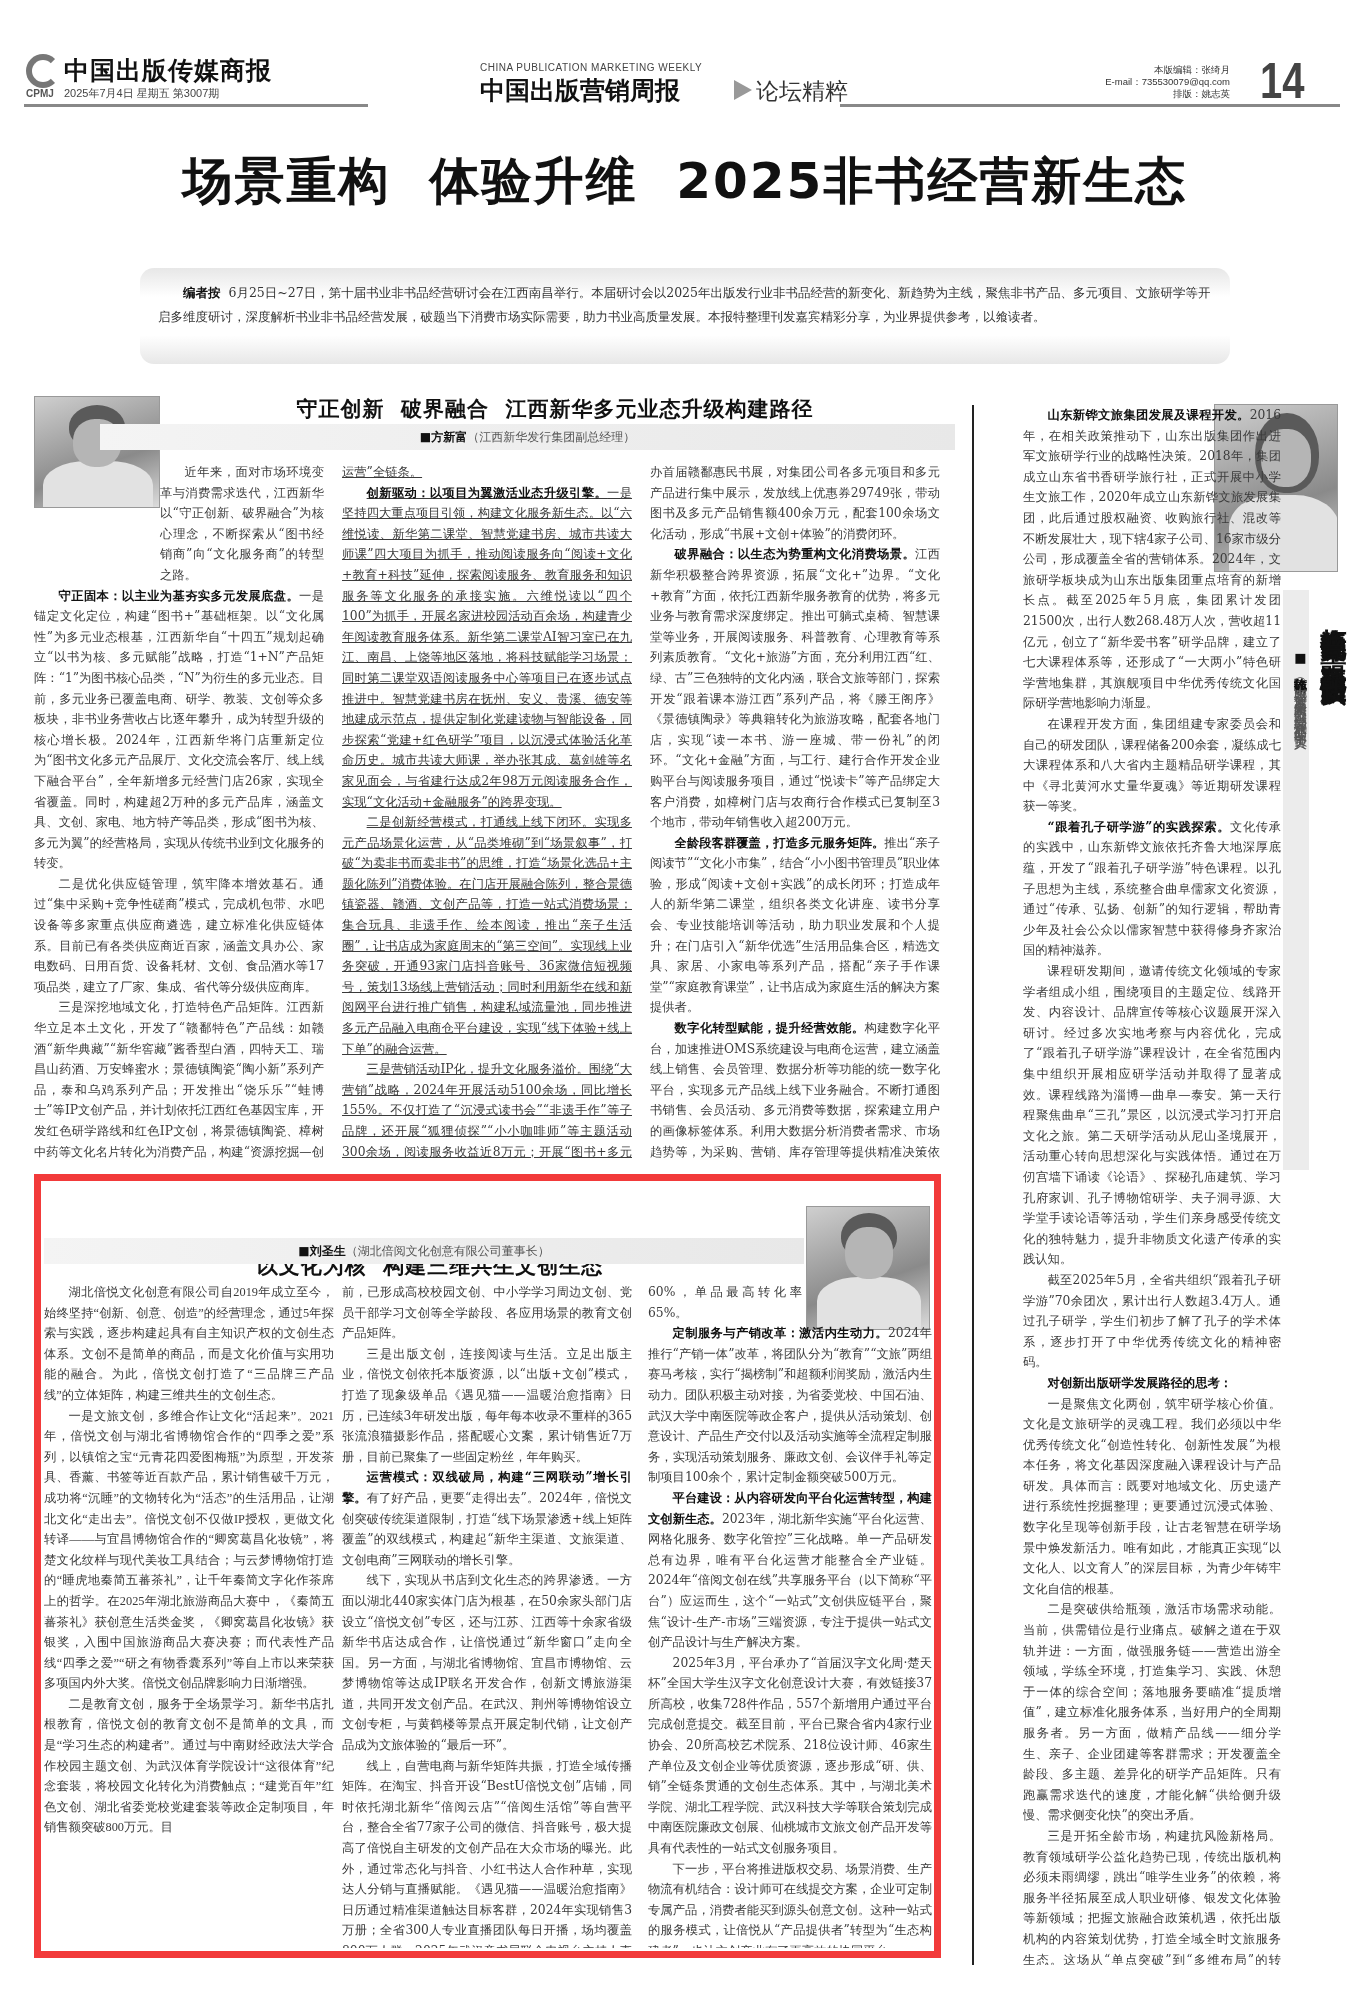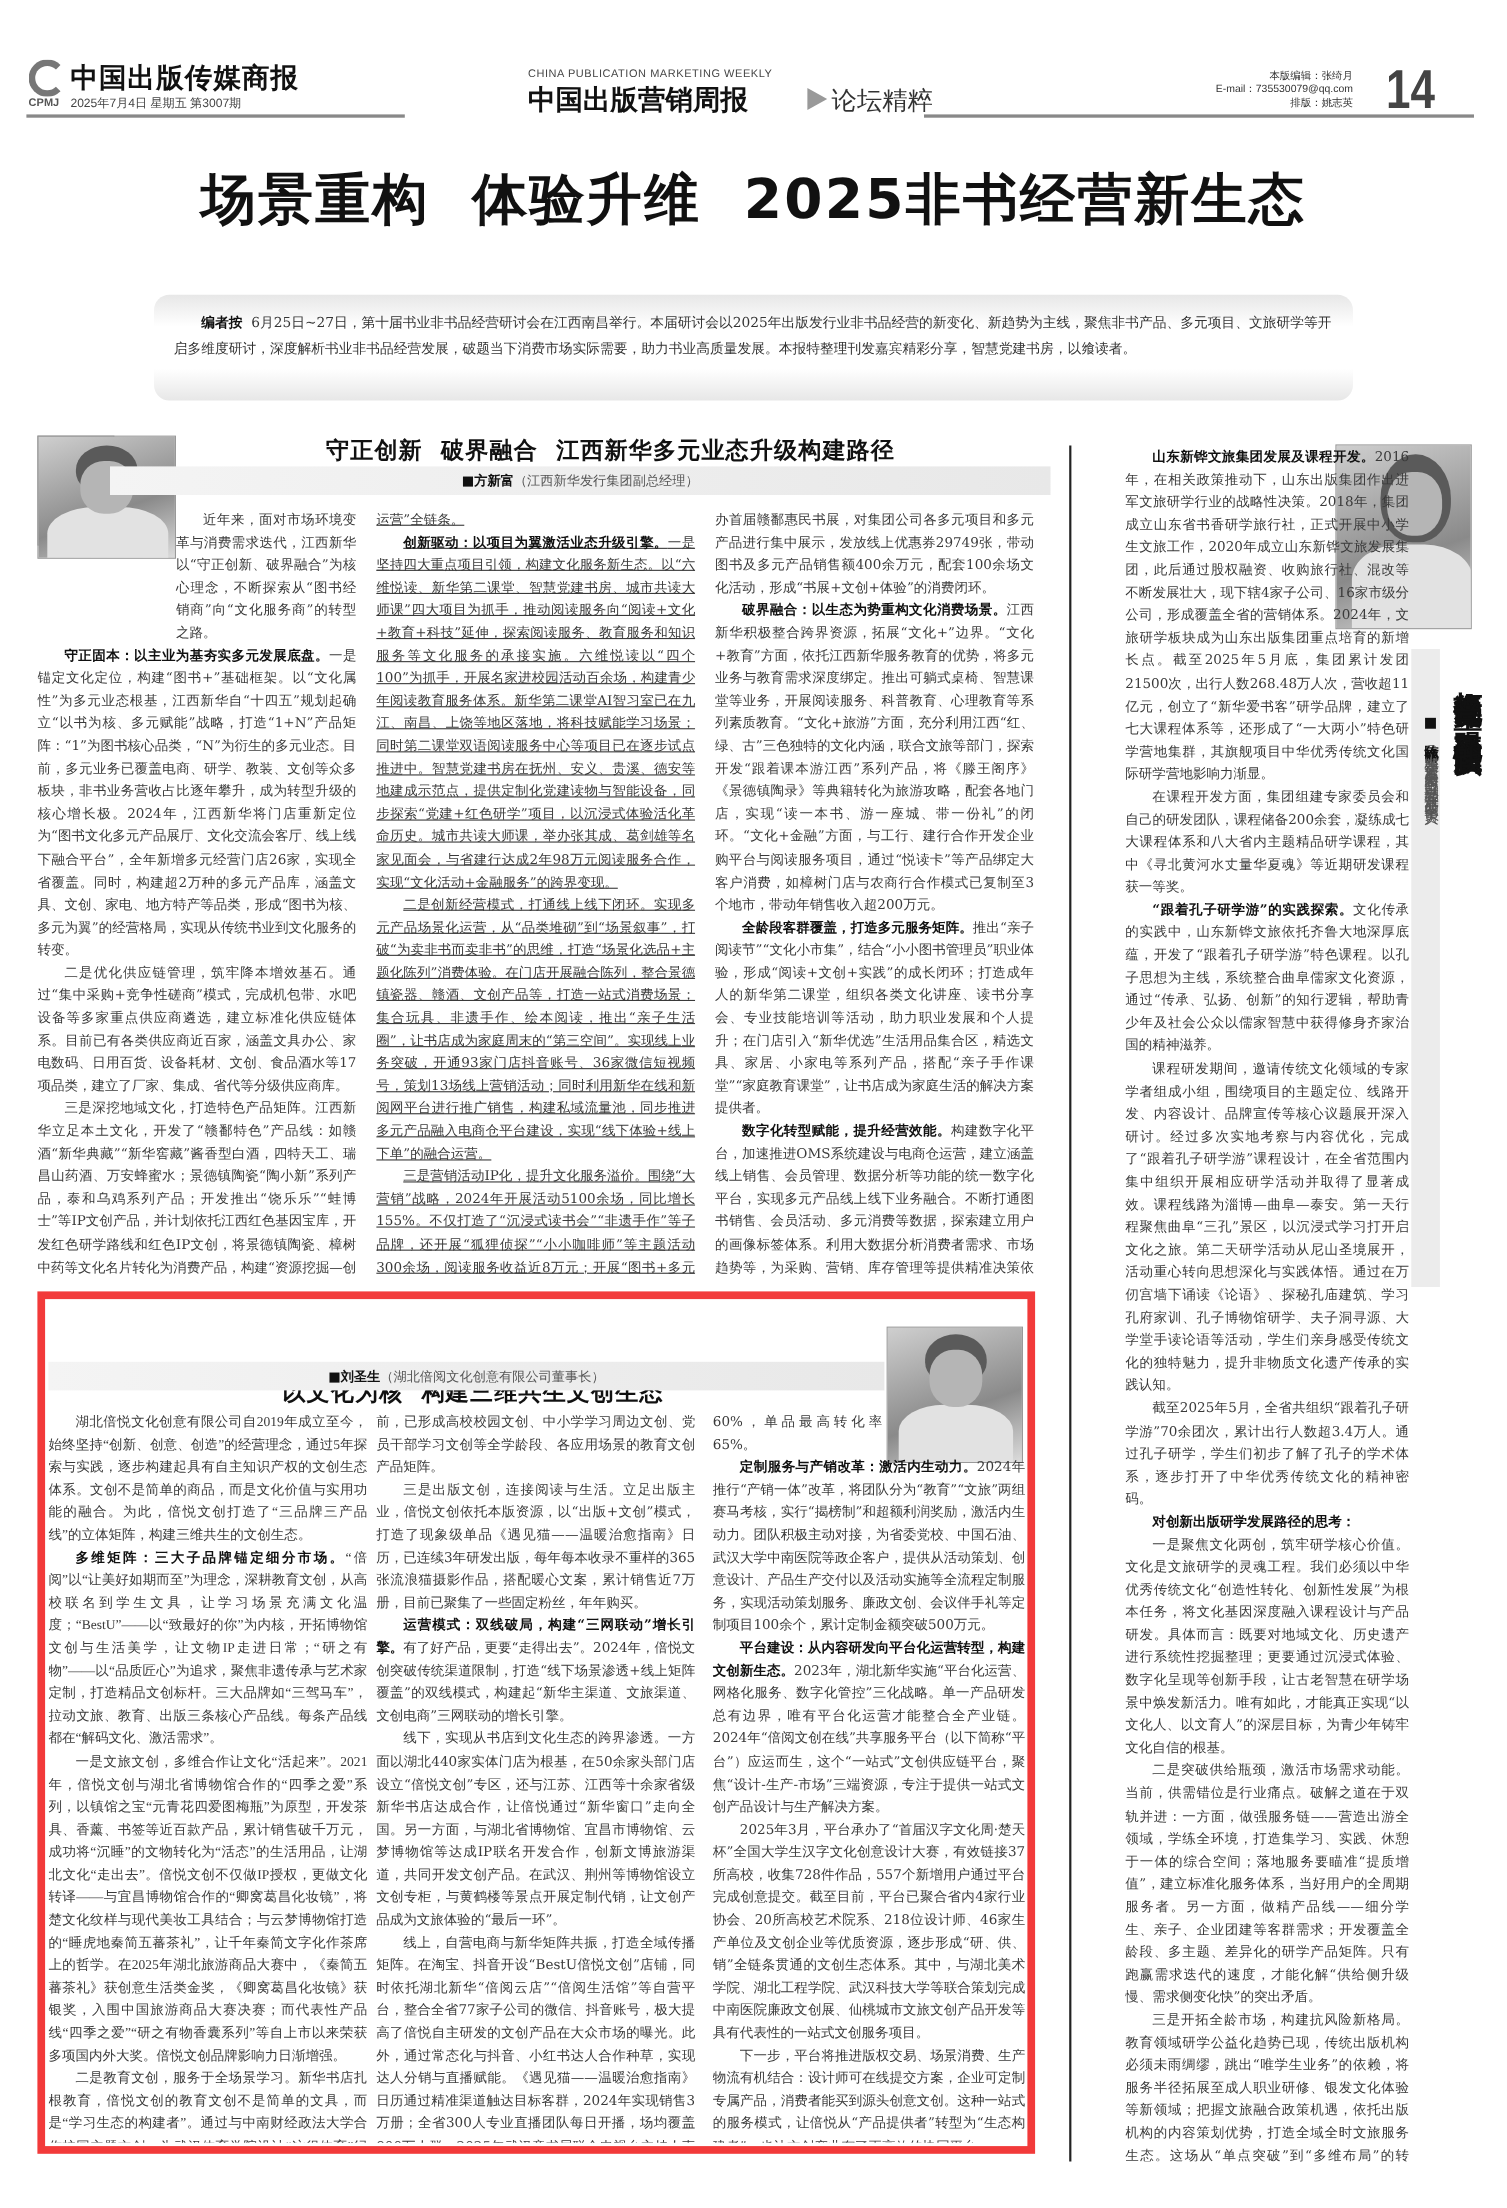--- a/index.html
+++ b/index.html
@@ -63,21 +63,21 @@
   <div>本版编辑：张绮月</div>
   <div>E-mail：735530079@qq.com</div>
   <div>排版：姚志英</div>
 </div>
 <div class="abs page-no">14</div>
 
 <div class="abs main-title" style="white-space:pre">场景重构  体验升维  2025非书经营新生态</div>
 
 <div class="abs note-box">
   <b>编者按</b>&nbsp;
-  <span>6月25日~27日，第十届书业非书品经营研讨会在江西南昌举行。本届研讨会以2025年出版发行业非书品经营的新变化、新趋势为主线，聚焦非书产品、多元项目、文旅研学等开启多维度研讨，深度解析书业非书品经营发展，破题当下消费市场实际需要，助力书业高质量发展。本报特整理刊发嘉宾精彩分享，智慧党建书房，以飨读者。</span>
+  <span>6月25日~27日，第十届书业非书品经营研讨会在江西南昌举行。本届研讨会以2025年出版发行业非书品经营的新变化、新趋势为主线，聚焦非书产品、多元项目、文旅研学等开启多维度研讨，深度解析书业非书品经营发展，破题当下消费市场实际需要，助力书业高质量发展。本报特整理刊发嘉宾精彩分享，为业界提供参考，以飨读者。</span>
 </div>
 
 <div class="abs photo" style="left:34px;top:396px;width:70px;height:100px;"></div>
 <div class="abs photo" style="left:34px;top:396px;width:126px;height:112px;">
   <div class="body" style="left:8px;top:64px;width:110px;height:60px;"></div>
   <div class="head" style="left:34px;top:8px;width:56px;height:44px;"></div>
   <div class="face" style="left:38px;top:22px;width:48px;height:48px;"></div>
 </div>
 <div class="abs art-title" style="left:160px;top:395px;width:790px;white-space:pre">守正创新  破界融合  江西新华多元业态升级构建路径</div>
 <div class="abs byline-band" style="left:100px;top:424px;width:855px;">
@@ -109,21 +109,20 @@
   <b>■刘圣生</b><span>（湖北倍阅文化创意有限公司董事长）</span>
 </div>
 <div class="abs photo" style="left:806px;top:1206px;width:124px;height:124px;">
   <div class="body" style="left:10px;top:70px;width:104px;height:60px;"></div>
   <div class="head" style="left:34px;top:6px;width:56px;height:46px;"></div>
   <div class="face" style="left:38px;top:20px;width:48px;height:52px;"></div>
 </div>
 
 <div class="abs col" style="left:44px;top:1282px;width:290px;height:666px;font-family:Liberation Serif, serif;">
   <p><span>湖北倍悦文化创意有限公司自2019年成立至今，始终坚持“创新、创意、创造”的经营理念，通过5年探索与实践，逐步构建起具有自主知识产权的文创生态体系。文创不是简单的商品，而是文化价值与实用功能的融合。为此，倍悦文创打造了“三品牌三产品线”的立体矩阵，构建三维共生的文创生态。</span></p>
-  <p><b>多维矩阵：三大子品牌锚定细分市场。</b><span>“倍阅”以“让美好如期而至”为理念，深耕教育文创，从高校联名到学生文具，让学习场景充满文化温度；“BestU”——以“致最好的你”为内核，开拓博物馆文创与生活美学，让文物IP走进日常；“研之有物”——以“品质匠心”为追求，聚焦非遗传承与艺术家定制，打造精品文创标杆。三大品牌如“三驾马车”，拉动文旅、教育、出版三条核心产品线。每条产品线都在“解码文化、激活需求”。</span></p>
   <p><span>一是文旅文创，多维合作让文化“活起来”。2021年，倍悦文创与湖北省博物馆合作的“四季之爱”系列，以镇馆之宝“元青花四爱图梅瓶”为原型，开发茶具、香薰、书签等近百款产品，累计销售破千万元，成功将“沉睡”的文物转化为“活态”的生活用品，让湖北文化“走出去”。倍悦文创不仅做IP授权，更做文化转译——与宜昌博物馆合作的“卿窝葛昌化妆镜”，将楚文化纹样与现代美妆工具结合；与云梦博物馆打造的“睡虎地秦简五蕃茶礼”，让千年秦简文字化作茶席上的哲学。在2025年湖北旅游商品大赛中，《秦简五蕃茶礼》获创意生活类金奖，《卿窝葛昌化妆镜》获银奖，入围中国旅游商品大赛决赛；而代表性产品线“四季之爱”“研之有物香囊系列”等自上市以来荣获多项国内外大奖。倍悦文创品牌影响力日渐增强。</span></p>
   <p><span>二是教育文创，服务于全场景学习。新华书店扎根教育，倍悦文创的教育文创不是简单的文具，而是“学习生态的构建者”。通过与中南财经政法大学合作校园主题文创、为武汉体育学院设计“这很体育”纪念套装，将校园文化转化为消费触点；“建党百年”红色文创、湖北省委党校党建套装等政企定制项目，年销售额突破800万元。目</span></p>
 </div>
 <div class="abs col" style="left:342px;top:1282px;width:290px;height:666px;">
   <p class="cont"><span>前，已形成高校校园文创、中小学学习周边文创、党员干部学习文创等全学龄段、各应用场景的教育文创产品矩阵。</span></p>
   <p><span>三是出版文创，连接阅读与生活。立足出版主业，倍悦文创依托本版资源，以“出版+文创”模式，打造了现象级单品《遇见猫——温暖治愈指南》日历，已连续3年研发出版，每年每本收录不重样的365张流浪猫摄影作品，搭配暖心文案，累计销售近7万册，目前已聚集了一些固定粉丝，年年购买。</span></p>
   <p><b>运营模式：双线破局，构建“三网联动”增长引擎。</b><span>有了好产品，更要“走得出去”。2024年，倍悦文创突破传统渠道限制，打造“线下场景渗透+线上矩阵覆盖”的双线模式，构建起“新华主渠道、文旅渠道、文创电商”三网联动的增长引擎。</span></p>
   <p><span>线下，实现从书店到文化生态的跨界渗透。一方面以湖北440家实体门店为根基，在50余家头部门店设立“倍悦文创”专区，还与江苏、江西等十余家省级新华书店达成合作，让倍悦通过“新华窗口”走向全国。另一方面，与湖北省博物馆、宜昌市博物馆、云梦博物馆等达成IP联名开发合作，创新文博旅游渠道，共同开发文创产品。在武汉、荆州等博物馆设立文创专柜，与黄鹤楼等景点开展定制代销，让文创产品成为文旅体验的“最后一环”。</span></p>
   <p><span>线上，自营电商与新华矩阵共振，打造全域传播矩阵。在淘宝、抖音开设“BestU倍悦文创”店铺，同时依托湖北新华“倍阅云店”“倍阅生活馆”等自营平台，整合全省77家子公司的微信、抖音账号，极大提高了倍悦自主研发的文创产品在大众市场的曝光。此外，通过常态化与抖音、小红书达人合作种草，实现达人分销与直播赋能。《遇见猫——温暖治愈指南》日历通过精准渠道触达目标客群，2024年实现销售3万册；全省300人专业直播团队每日开播，场均覆盖800万人群，2025年武汉童书展联合电视台主持人直播6小时，当日直播持续6小时，高峰同时在线观看人数超过1200人次，总观看量突破5万人次，产品曝光量超过7万，倍悦文创抖音号新增粉丝近1000人，直播动销率</span></p>
 </div>

